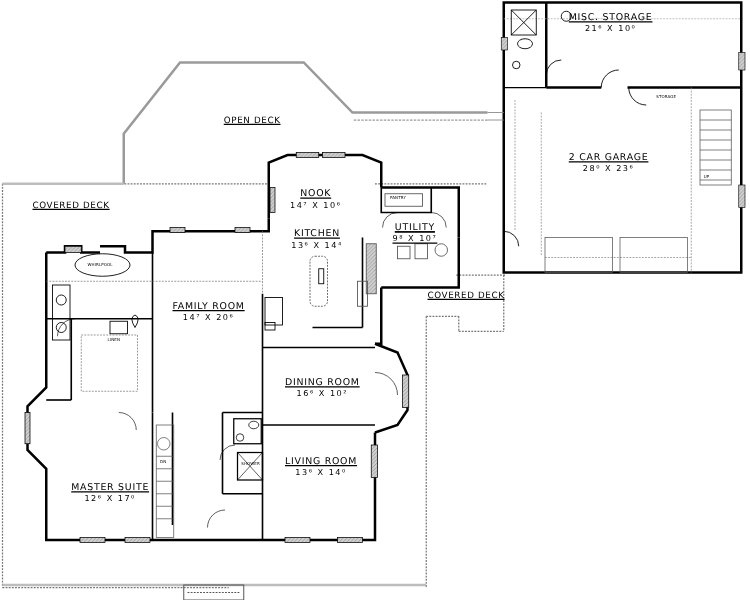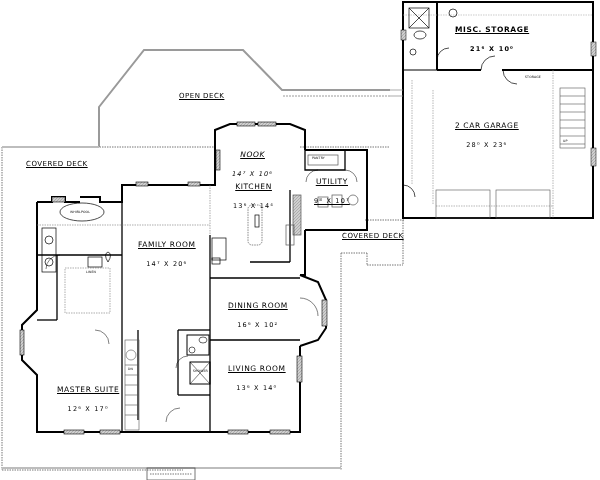--- a/index.html
+++ b/index.html
@@ -1,20 +1,20 @@
 <!DOCTYPE html>
 <html><head>
 <meta charset="utf-8">
 <style>
   html, body { margin:0; padding:0; background:#ffffff; }
   body { width:600px; height:480px; position:relative; overflow:hidden; font-family:"DejaVu Sans", sans-serif; }
   #plan { position:absolute; left:0; top:0; width:600px; height:480px; }
   .lbl { position:absolute; font-family:"DejaVu Sans", sans-serif; color:#000; text-align:center; white-space:nowrap; line-height:1; }
   .room-name { font-size:7.5px; text-decoration:underline; letter-spacing:0.6px; }
-  .room-dim { font-size:6.5px; letter-spacing:1.2px; margin-top:12px; }
+  .room-dim { font-size:6.5px; letter-spacing:1.2px; margin-top:2px; }
   .deck { font-size:7px; text-decoration:underline; letter-spacing:0.5px; }
   .tiny { font-size:3.2px; letter-spacing:0.1px; }
 </style>
 </head>
 <body>
 
 <svg id="plan" viewBox="0 0 600 480" xmlns="http://www.w3.org/2000/svg">
   <defs>
     <pattern id="hatch" width="3" height="3" patternUnits="userSpaceOnUse">
       <rect width="3" height="3" fill="#cfcfcf"></rect>
@@ -202,29 +202,29 @@
     <rect x="591" y="148" width="5" height="18"></rect>
     <rect x="401" y="30" width="5" height="10"></rect>
   </g>
 
   <g stroke="#888" stroke-width="0.7" fill="none">
     <line x1="390" y1="90" x2="403" y2="90"></line>
     <line x1="390" y1="96" x2="403" y2="96"></line>
   </g>
 </svg>
 
-<div class="lbl" style="left:455px;top:26px;font-weight:bold;">
+<div class="lbl" style="left:455px;top:10px;">
   <div class="room-name">MISC. STORAGE</div>
   <div class="room-dim">21⁶ X 10⁰</div>
 </div>
 <div class="lbl" style="left:455px;top:122px;">
   <div class="room-name">2 CAR GARAGE</div>
   <div class="room-dim">28⁰ X 23⁶</div>
 </div>
-<div class="lbl" style="left:232px;top:151px;font-style:italic;">
+<div class="lbl" style="left:232px;top:151px;">
   <div class="room-name">NOOK</div>
   <div class="room-dim">14⁷ X 10⁶</div>
 </div>
 <div class="lbl" style="left:233px;top:183px;">
   <div class="room-name">KITCHEN</div>
   <div class="room-dim">13⁶ X 14⁴</div>
 </div>
 <div class="lbl" style="left:314px;top:178px;text-decoration:underline;">
   <div class="room-name">UTILITY</div>
   <div class="room-dim">9⁸ X 10⁷</div>

